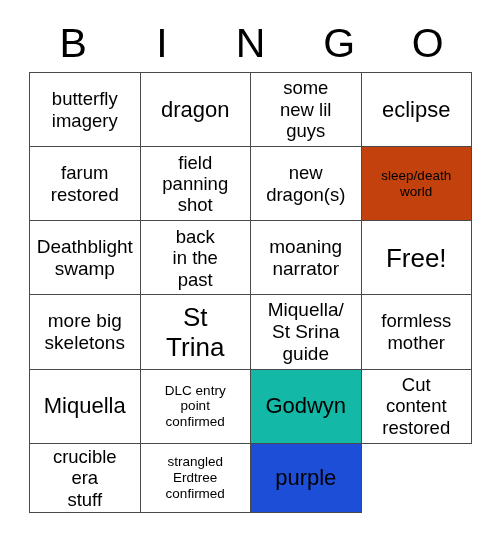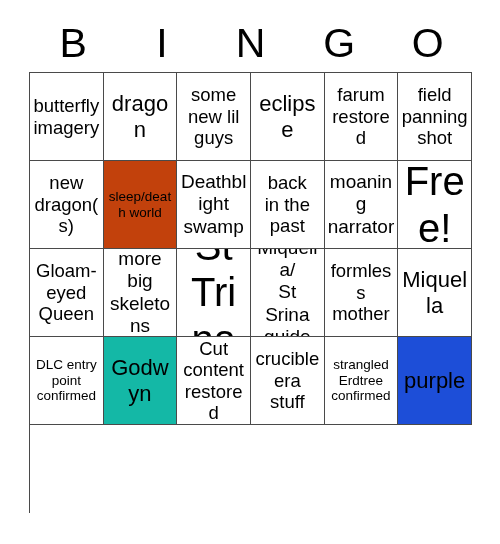--- a/index.html
+++ b/index.html
@@ -42,21 +42,21 @@
     color: #000000;
   }
   
   #bingo-grid {
     position: absolute;
     left: 29px;
     top: 72px;
     width: 443px;
     height: 441px;
     display: grid;
-    grid-template-columns: repeat(6, 1fr);
+    grid-template-columns: repeat(4, 1fr);
     grid-template-rows: repeat(5, 1fr);
     border-top: 1px solid #4a4a4a;
     border-left: 1px solid #4a4a4a;
     box-sizing: border-box;
     background: #ffffff;
   }
   .cell {
     border-right: 1px solid #4a4a4a;
     border-bottom: 1px solid #4a4a4a;
     box-sizing: border-box;
@@ -73,21 +73,21 @@
     width: 100%;
     line-height: 1.16;
     word-wrap: break-word;
     white-space: pre-line;
   }
   
   .fs-xs  .cell-text { font-size: 13.5px; }
   .fs-sm  .cell-text { font-size: 19px; }
   .fs-md  .cell-text { font-size: 18.5px; }
   .fs-lg  .cell-text { font-size: 22px; }
-  .fs-xxl .cell-text { font-size: 40px; }
+  .fs-xxl .cell-text { font-size: 26px; }
 </style>
 </head>
 <body style="color: rgb(0, 0, 0);">
 
 <div id="card">
 
   <div id="bingo-header">
     <div class="hdr-letter">B</div>
     <div class="hdr-letter">I</div>
     <div class="hdr-letter">N</div>
@@ -132,25 +132,20 @@
         <span class="cell-text">back
 in the
 past</span>
       </div>
       <div class="cell fs-sm" style="border-right-color: rgb(74, 74, 74); border-bottom-color: rgb(74, 74, 74); background: rgb(255, 255, 255);">
         <span class="cell-text">moaning narrator</span>
       </div>
       <div class="cell fs-xxl" style="border-right-color: rgb(74, 74, 74); border-bottom-color: rgb(74, 74, 74); background: rgb(255, 255, 255);">
         <span class="cell-text">Free!</span>
       </div>
-      <div class="cell fs-md" style="border-right-color: rgb(74, 74, 74); border-bottom-color: rgb(74, 74, 74); background: rgb(255, 255, 255);">
-        <span class="cell-text">Gloam-
-eyed
-Queen</span>
-      </div>
       <div class="cell fs-sm" style="border-right-color: rgb(74, 74, 74); border-bottom-color: rgb(74, 74, 74); background: rgb(255, 255, 255);">
         <span class="cell-text">more big skeletons</span>
       </div>
       <div class="cell fs-xxl" style="border-right-color: rgb(74, 74, 74); border-bottom-color: rgb(74, 74, 74); background: rgb(255, 255, 255);">
         <span class="cell-text">St
 Trina</span>
       </div>
       <div class="cell fs-sm" style="border-right-color: rgb(74, 74, 74); border-bottom-color: rgb(74, 74, 74); background: rgb(255, 255, 255);">
         <span class="cell-text">Miquella/
 St Srina

